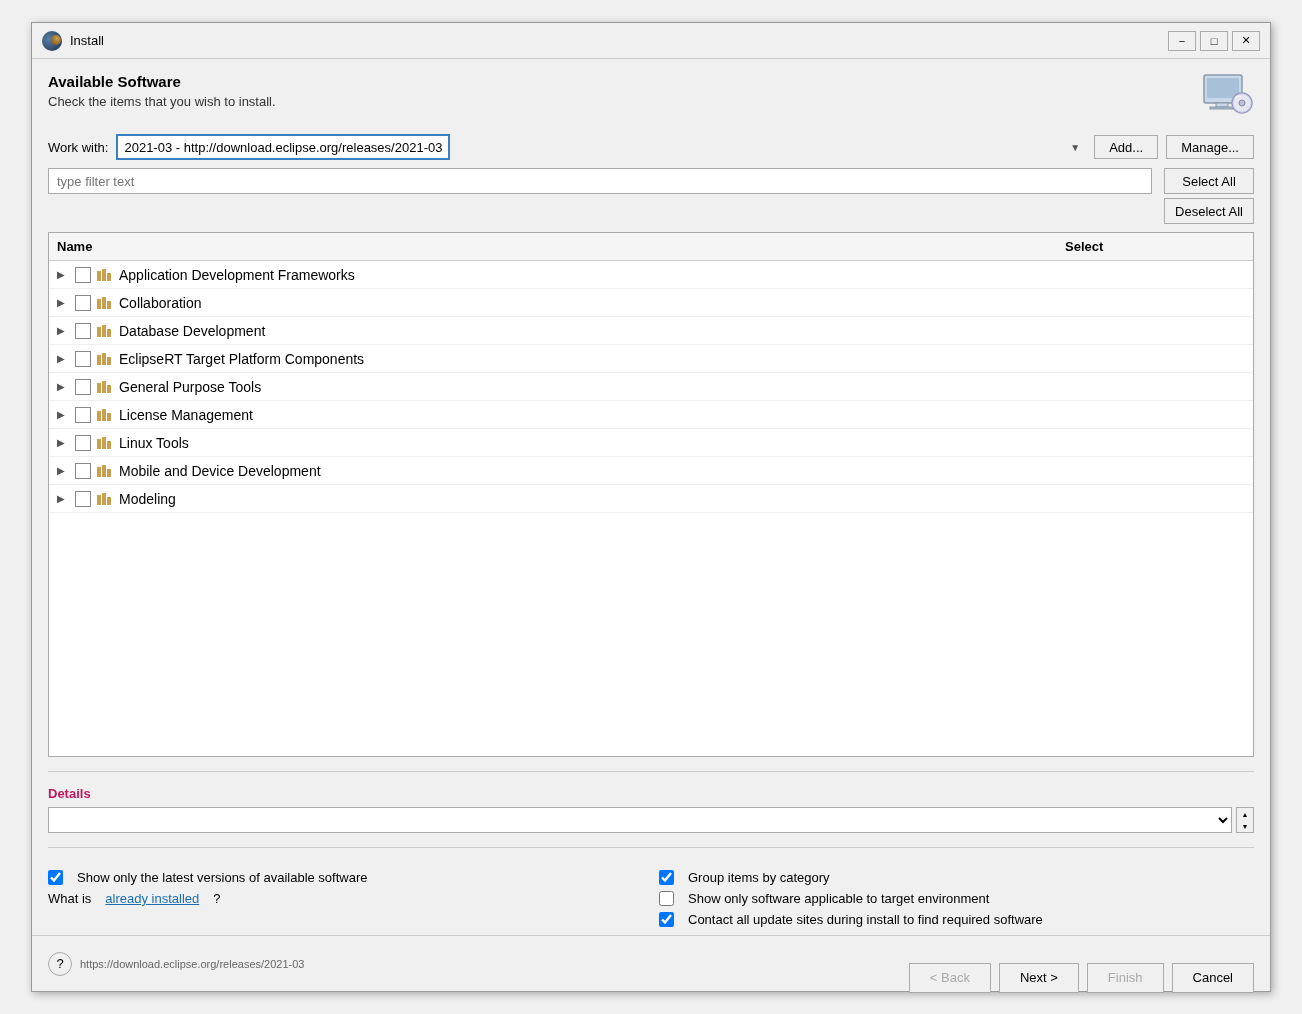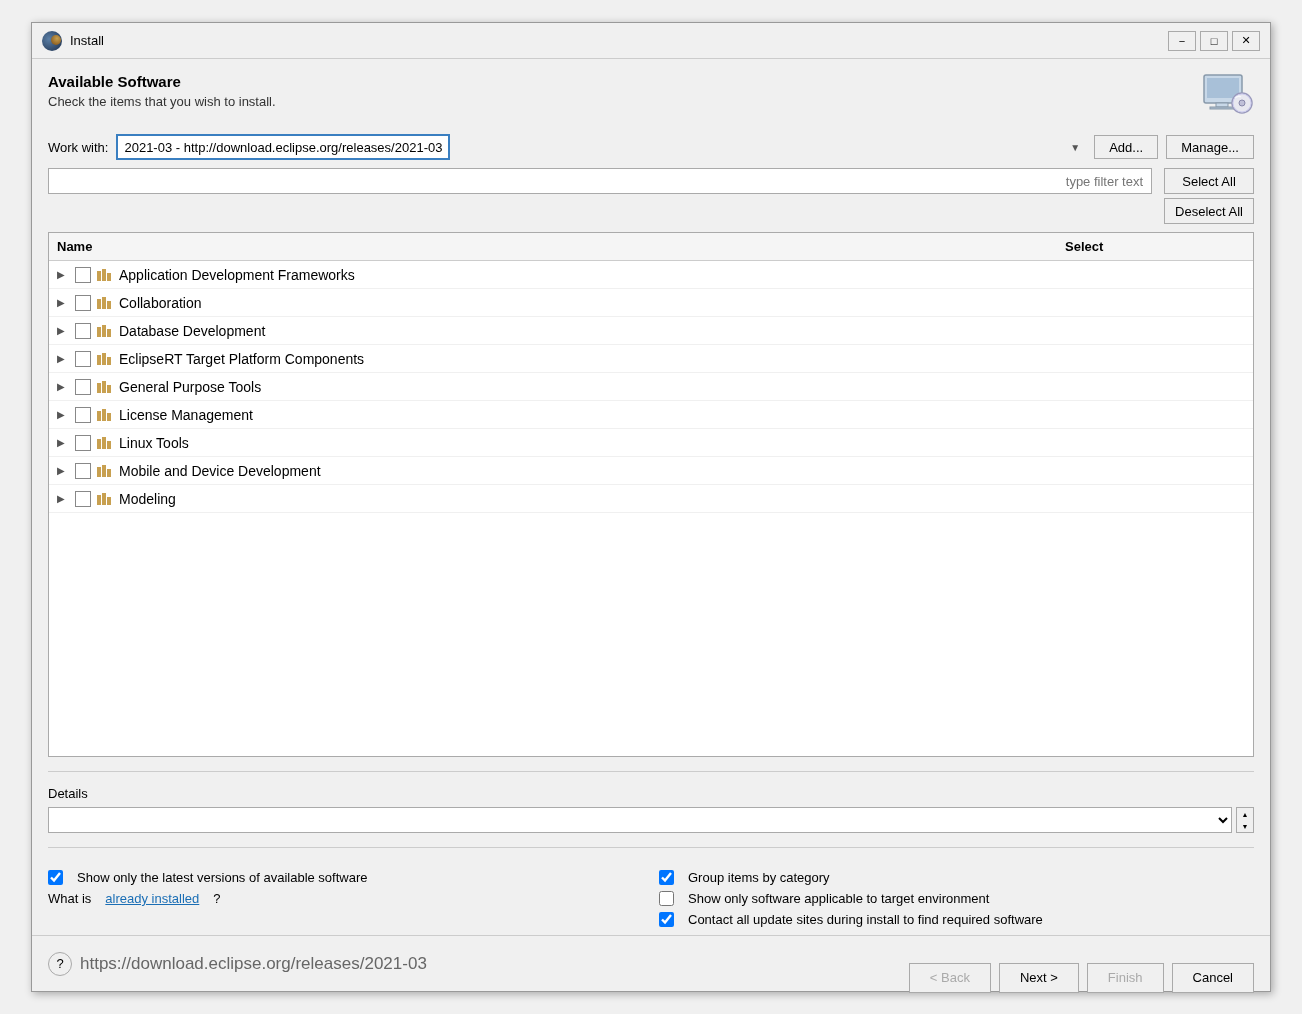--- a/index.html
+++ b/index.html
@@ -135,21 +135,20 @@
     .btn:disabled { color: #aaa; cursor: default; }
     .filter-input {
       flex: 1;
       height: 26px;
       border: 1px solid #aaa;
       background: white;
       padding: 0 8px;
       font-size: 13px;
       color: #aaa;
       outline: none;
-      text-align: right;
     }
 
     .side-buttons {
       display: flex;
       flex-direction: column;
       gap: 4px;
       margin-left: 4px;
     }
     .table-container {
       flex: 1;
@@ -219,22 +218,22 @@
     }
 
     
     .details-section {
       display: flex;
       flex-direction: column;
       gap: 6px;
     }
     .details-label {
       font-size: 13px;
-      font-weight: normal;
-      color: #000000;
+      font-weight: bold;
+      color: #be185d;
     }
     .details-select-row {
       display: flex;
       align-items: center;
       gap: 4px;
     }
     .details-select {
       flex: 1;
       height: 26px;
       border: 1px solid #aaa;
@@ -307,21 +306,21 @@
       border-radius: 50%;
       border: 1px solid #aaa;
       background: #f0f0f0;
       cursor: pointer;
       font-size: 13px;
       display: flex;
       align-items: center;
       justify-content: center;
     }
     .footer-status {
-      font-size: 17px;
+      font-size: 11px;
       color: #666;
     }
     .footer-right {
       display: flex;
       gap: 8px;
       margin-top: 28px;
     }
     .footer-btn {
       height: 30px;
       padding: 0 20px;

